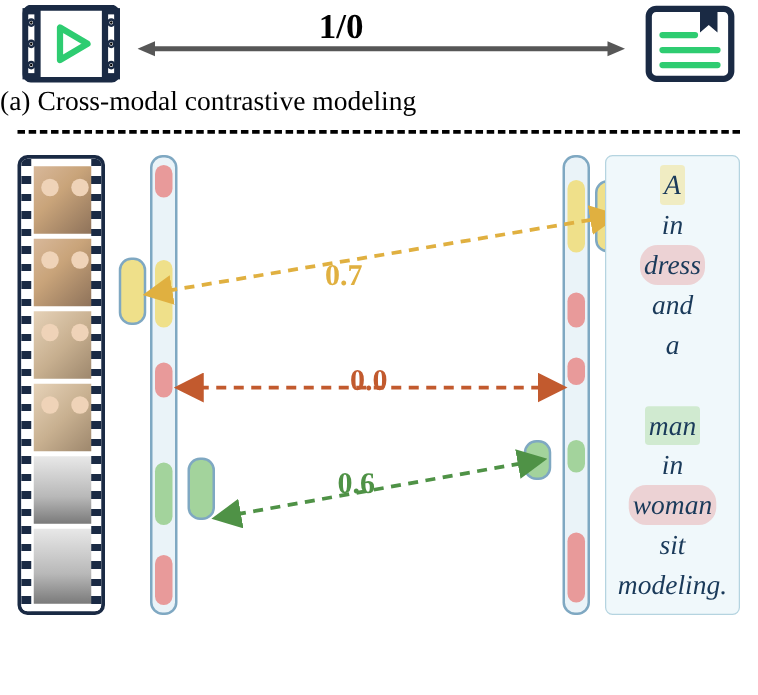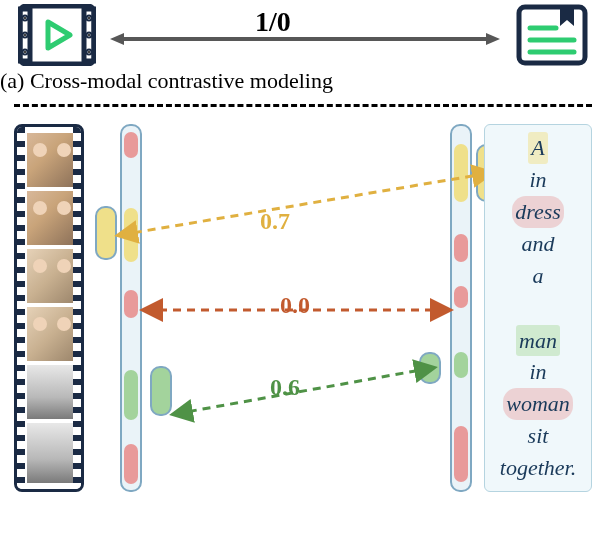--- a/index.html
+++ b/index.html
@@ -193,18 +193,18 @@
     <div class="textbox">
       <span class="word hl-yellow">A</span>
       <span class="word">in</span>
       <span class="word hl-pink">dress</span>
       <span class="word">and</span>
       <span class="word">a</span>
       <span class="word hl-green">man</span>
       <span class="word">in</span>
       <span class="word hl-pink">woman</span>
       <span class="word">sit</span>
-      <span class="word">together.</span>
+      <span class="word">modeling.</span>
     </div>
 
   </div>
 
 </div>
 
 </body></html>

